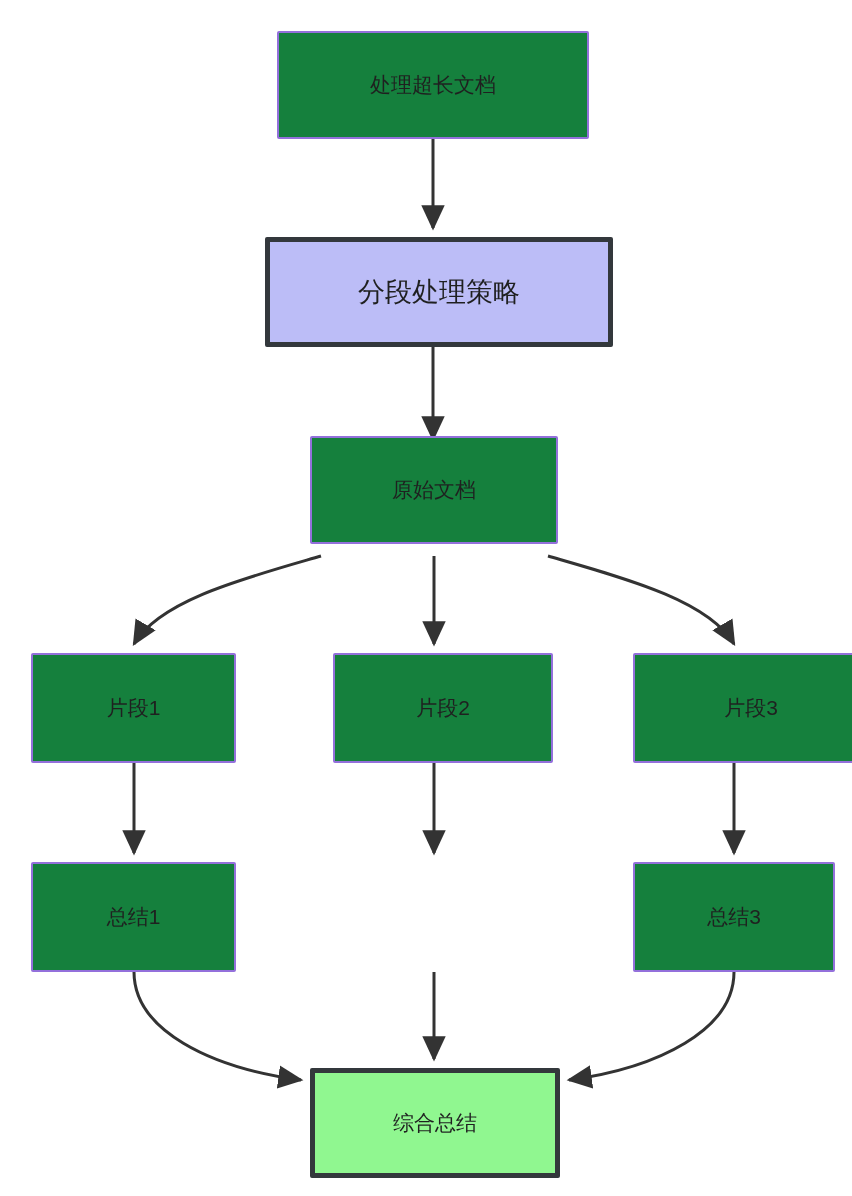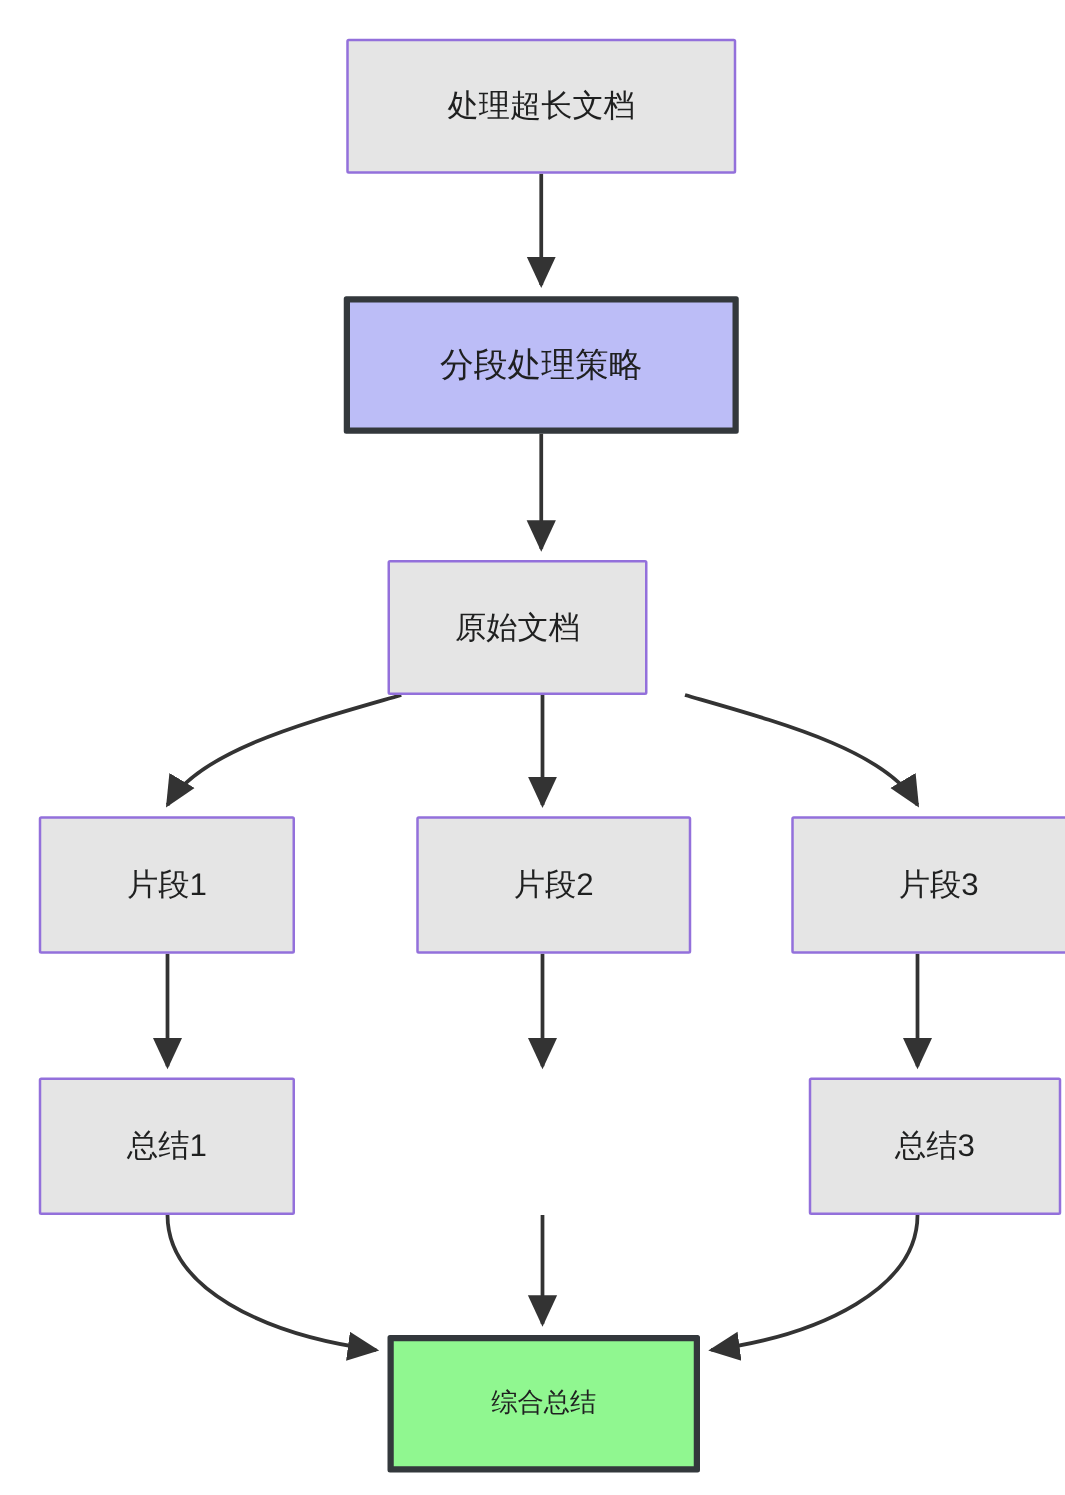--- a/index.html
+++ b/index.html
@@ -38,24 +38,24 @@
     text-align: center;
     color: #1f2020;
     line-height: 1.2;
     white-space: nowrap;
   }
   .node-label {
     display: block;
   }
   
   .node.style-light {
-    background: #e5e5e5;
+    background: #15803d;
     border: 2px solid #9370db;
     border-radius: 2px;
-    font-size: 25px;
+    font-size: 21px;
   }
   
   .node.style-accent {
     background: #bcbdf7;
     border: 5px solid #33383c;
     border-radius: 2px;
     font-size: 27px;
   }
   
   .node.style-success {
@@ -97,46 +97,46 @@
 
     <path d="M 434 972 L 434 1059" fill="none" stroke="#333333" stroke-width="3" marker-end="url(#arrowhead)"></path>
 
     <path d="M 734 972 C 734 1030, 658 1068, 569 1080" fill="none" stroke="#333333" stroke-width="3" marker-end="url(#arrowhead)"></path>
   </svg>
 
   <div class="node style-light" style="left:277px; top:31px; width:312px; height:108px;">
     <span class="node-label">处理超长文档</span>
   </div>
 
-  <div class="node style-accent" style="left:275px; top:237px; width:316px; height:110px;text-align:center;">
+  <div class="node style-accent" style="left:265px; top:237px; width:348px; height:110px;text-align:center;">
     <span class="node-label">分段处理策略</span>
   </div>
 
-  <div class="node style-light" style="left:310px; top:448px; width:208px; height:108px;">
+  <div class="node style-light" style="left:310px; top:436px; width:248px; height:108px;">
     <span class="node-label">原始文档</span>
   </div>
 
   <div class="node style-light" style="left:31px; top:653px; width:205px; height:110px;">
     <span class="node-label">片段1</span>
   </div>
 
   <div class="node style-light" style="left:333px; top:653px; width:220px; height:110px;">
     <span class="node-label">片段2</span>
   </div>
 
   <div class="node style-light" style="left:633px; top:653px; width:236px; height:110px;">
     <span class="node-label">片段3</span>
   </div>
 
   <div class="node style-light" style="left:31px; top:862px; width:205px; height:110px;">
     <span class="node-label">总结1</span>
   </div>
 
 
-  <div class="node style-light" style="left:647px; top:862px; width:202px; height:110px;">
+  <div class="node style-light" style="left:633px; top:862px; width:202px; height:110px;">
     <span class="node-label">总结3</span>
   </div>
 
   <div class="node style-success" style="left:310px; top:1068px; width:250px; height:110px;">
     <span class="node-label">综合总结</span>
   </div>
 
 </div>
 
 </body></html>

